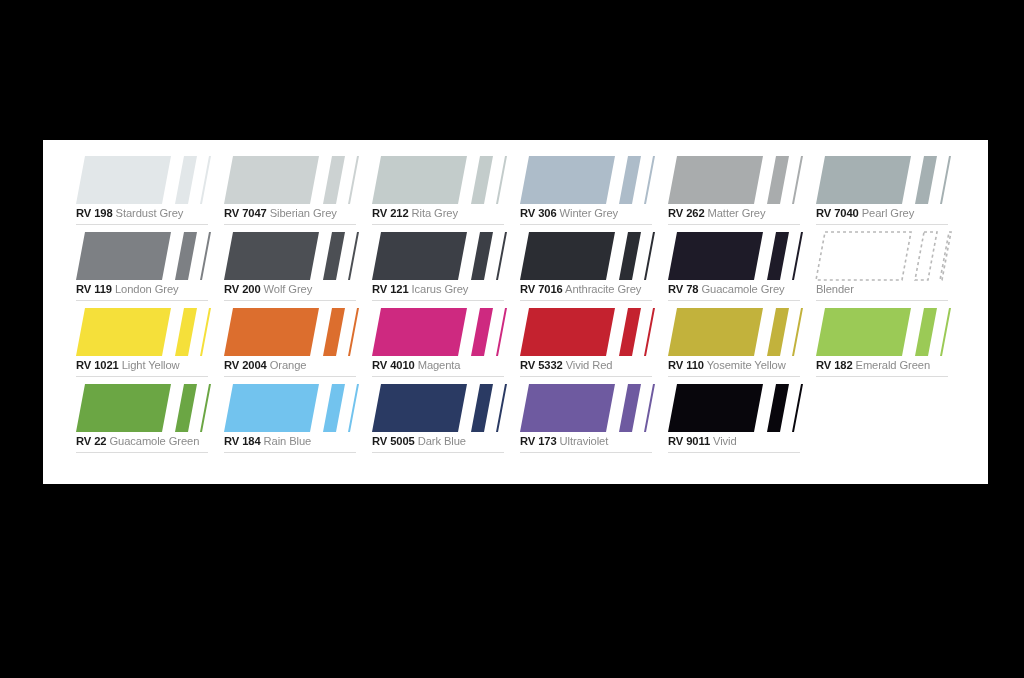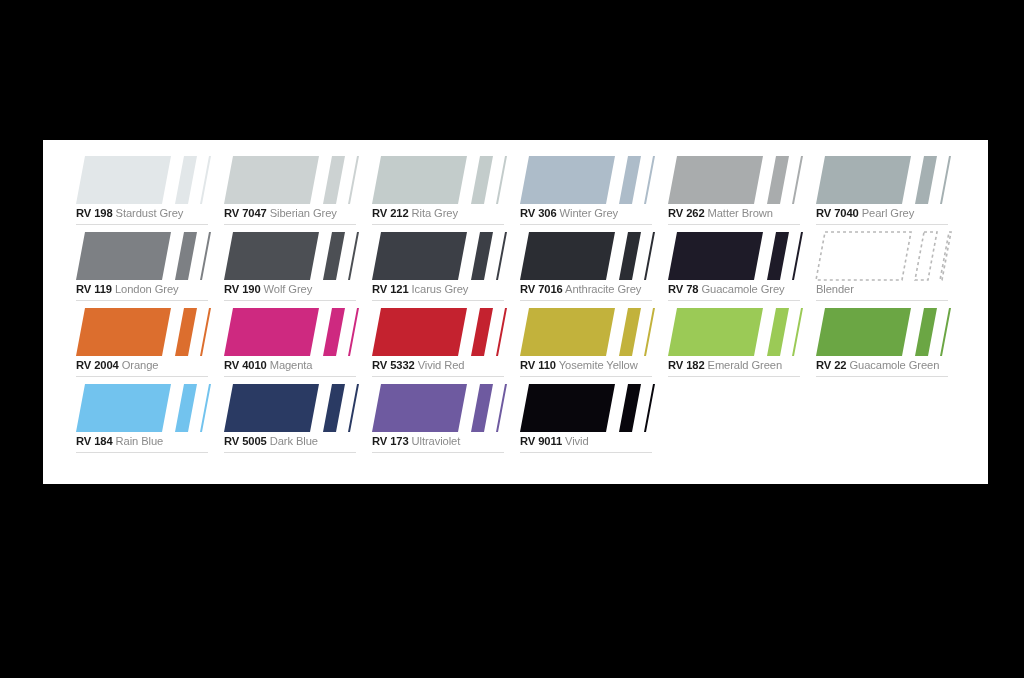--- a/index.html
+++ b/index.html
@@ -196,21 +196,21 @@
             <div class="sw big" style="color: rgb(169, 172, 173);">
               <div class="shape"></div>
             </div>
             <div class="sw mid" style="color: rgb(169, 172, 173);">
               <div class="shape"></div>
             </div>
             <div class="sw small" style="color: rgb(169, 172, 173);">
               <div class="shape"></div>
             </div>
           </div>
-          <div class="label"><span class="code">RV 262</span> <span class="name">Matter Brown</span></div>
+          <div class="label"><span class="code">RV 262</span> <span class="name">Matter Grey</span></div>
           <div class="divider" style="background: rgb(220, 220, 220);"></div>
         </div>
         <div class="cell">
           <div class="swatch-row">
             <div class="sw big" style="color: rgb(165, 176, 178);">
               <div class="shape"></div>
             </div>
             <div class="sw mid" style="color: rgb(165, 176, 178);">
               <div class="shape"></div>
             </div>
@@ -241,21 +241,21 @@
             <div class="sw big" style="color: rgb(76, 79, 84);">
               <div class="shape"></div>
             </div>
             <div class="sw mid" style="color: rgb(76, 79, 84);">
               <div class="shape"></div>
             </div>
             <div class="sw small" style="color: rgb(76, 79, 84);">
               <div class="shape"></div>
             </div>
           </div>
-          <div class="label"><span class="code">RV 190</span> <span class="name">Wolf Grey</span></div>
+          <div class="label"><span class="code">RV 200</span> <span class="name">Wolf Grey</span></div>
           <div class="divider" style="background: rgb(220, 220, 220);"></div>
         </div>
         <div class="cell">
           <div class="swatch-row">
             <div class="sw big" style="color: rgb(60, 63, 70);">
               <div class="shape"></div>
             </div>
             <div class="sw mid" style="color: rgb(60, 63, 70);">
               <div class="shape"></div>
             </div>
@@ -321,20 +321,35 @@
                   <path d="M82 0 L100 0 L18 100 L0 100 Z" fill="none" stroke="#b8b8b8" stroke-width="1.6" stroke-dasharray="3 3" vector-effect="non-scaling-stroke"></path>
                 </svg>
               </div>
             </div>
           </div>
           <div class="label"><span class="name">Blender</span></div>
           <div class="divider" style="background: rgb(220, 220, 220);"></div>
         </div>
         <div class="cell">
           <div class="swatch-row">
+            <div class="sw big" style="color: rgb(245, 224, 58);">
+              <div class="shape"></div>
+            </div>
+            <div class="sw mid" style="color: rgb(245, 224, 58);">
+              <div class="shape"></div>
+            </div>
+            <div class="sw small" style="color: rgb(245, 224, 58);">
+              <div class="shape"></div>
+            </div>
+          </div>
+          <div class="label"><span class="code">RV 1021</span> <span class="name">Light Yellow</span></div>
+          <div class="divider" style="background: rgb(220, 220, 220);"></div>
+        </div>
+        <div class="cell">
+          <div class="swatch-row">
             <div class="sw big" style="color: rgb(220, 110, 46);">
               <div class="shape"></div>
             </div>
             <div class="sw mid" style="color: rgb(220, 110, 46);">
               <div class="shape"></div>
             </div>
             <div class="sw small" style="color: rgb(220, 110, 46);">
               <div class="shape"></div>
             </div>
           </div>

